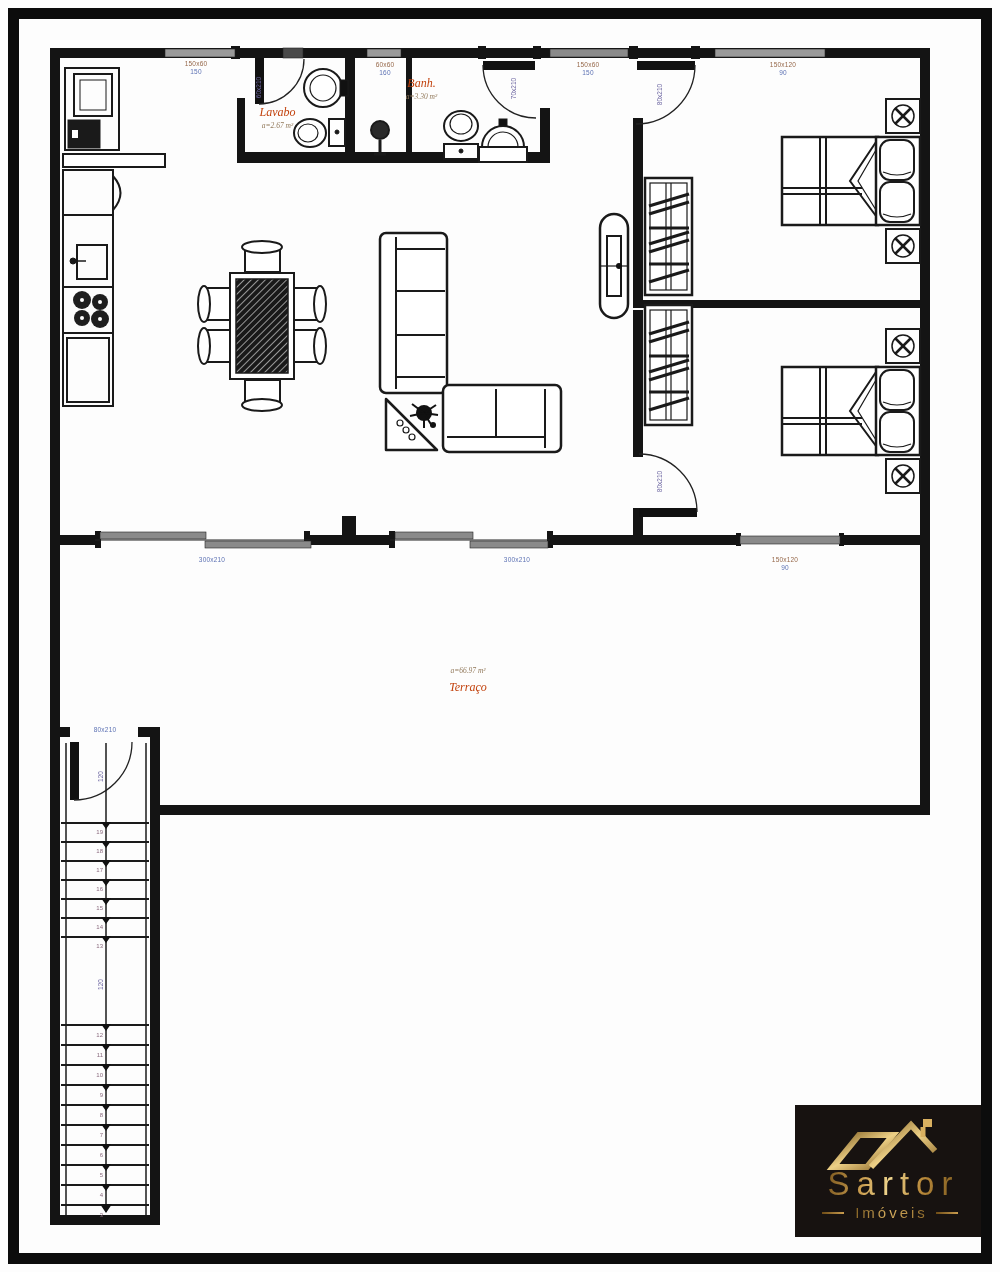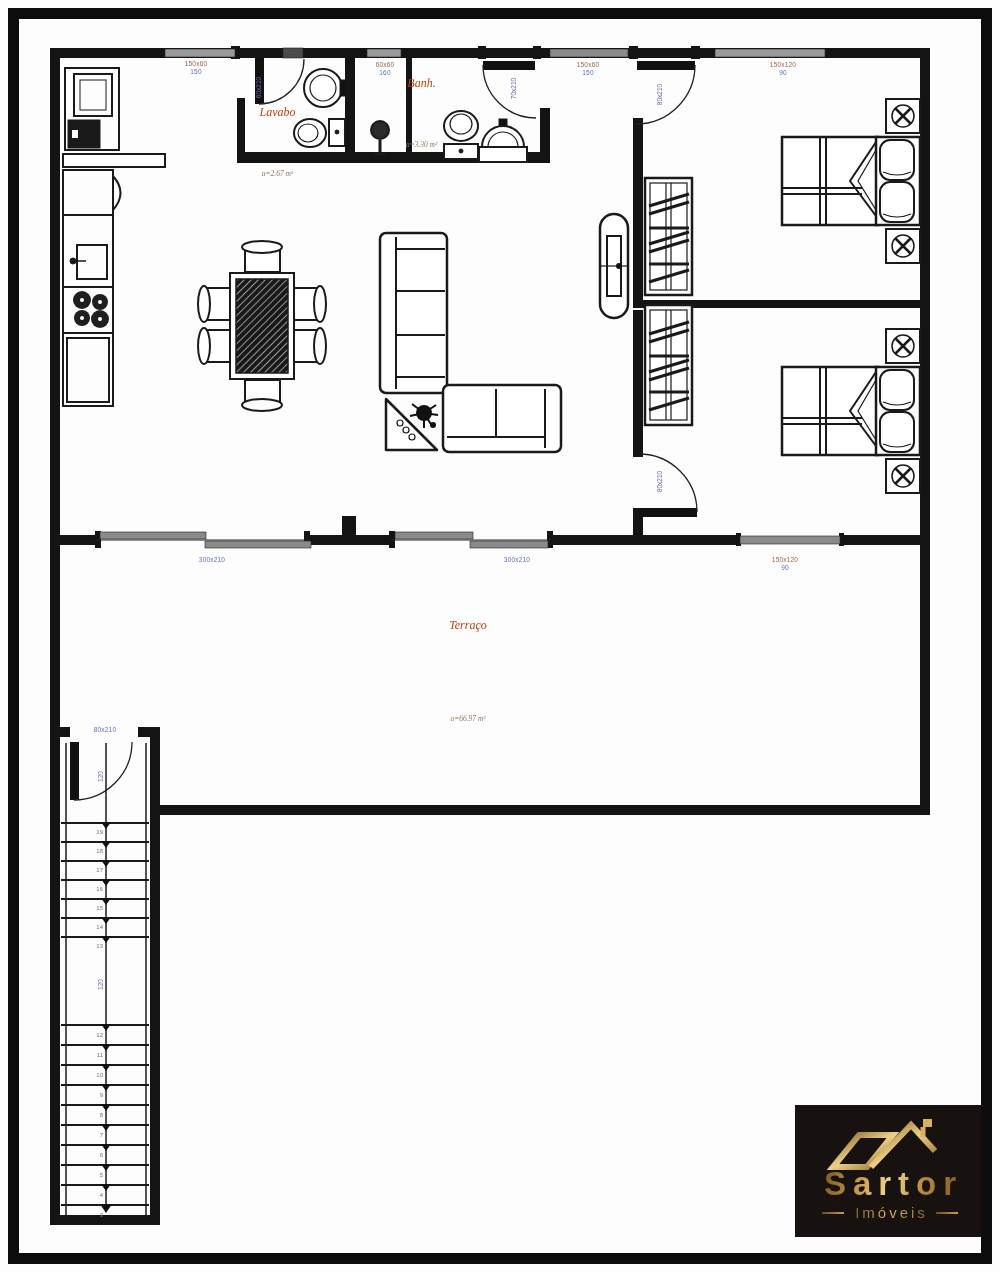--- a/index.html
+++ b/index.html
@@ -9,27 +9,27 @@
   .plan-svg{position:absolute;left:0;top:0;}
   
   .dim2{position:absolute;text-align:center;line-height:1.3;font-size:6.5px;letter-spacing:.2px;}
   .dim2 .sz{color:#96684a;display:block;}
   .dim2 .sill{color:#5d72b4;display:block;}
   .dimv{position:absolute;width:40px;text-align:center;font-size:6.5px;color:#6d66a2;
         transform:rotate(-90deg);transform-origin:center center;}
   .roomname{position:absolute;text-align:center;font-family:"Liberation Serif",serif;
             font-style:italic;font-size:12px;color:#c2410c;}
   .roomarea{position:absolute;text-align:center;font-family:"Liberation Serif",serif;
-            font-style:italic;font-size:7.5px;color:#92795b;margin-top:48px;}
+            font-style:italic;font-size:7.5px;color:#92795b;}
   .stepnum{position:absolute;font-size:6px;color:#8a6a7e;transform:translate(-100%,-50%);}
   
   .logo{position:absolute;left:795px;top:1105px;width:190px;height:132px;background:#171210;
         display:flex;flex-direction:column;align-items:center;justify-content:flex-start;}
   .logo .mark{margin-top:6px;}
-  .brand{font-size:33px;font-weight:700;letter-spacing:7px;padding-left:7px;
+  .brand{font-size:33px;font-weight:400;letter-spacing:7px;padding-left:7px;
          background:linear-gradient(100deg,#6e4c16 0%,#c99c4e 30%,#f0d68e 50%,#b9893a 72%,#7c5a1e 100%);
          -webkit-background-clip:text;background-clip:text;color:transparent;line-height:1;margin-top:-6px;}
   .tagline{display:flex;align-items:center;gap:8px;margin-top:5px;}
   .tagline .txt{font-size:15px;letter-spacing:3px;padding-left:3px;
          background:linear-gradient(100deg,#7c5a1e,#d9b060 50%,#8a6526);
          -webkit-background-clip:text;background-clip:text;color:transparent;line-height:1;}
   .tagline .dash{width:22px;height:2px;background:linear-gradient(90deg,#6e4c16,#c99c4e);}
 </style>
 </head>
 <body>
@@ -363,21 +363,21 @@
   <div class="dimv" style="left:493px;top:85px;">70x210</div>
   <div class="dimv" style="left:639px;top:91px;">80x210</div>
   <div class="dimv" style="left:639px;top:478px;">80x210</div>
   <div class="dimv" style="left:80px;top:773px;">120</div>
   <div class="dimv" style="left:80px;top:981px;">120</div>
 
   <div class="roomname" style="left:240px;top:105px;width:75px;">Lavabo</div>
   <div class="roomarea" style="left:240px;top:121px;width:75px;">a=2.67 m²</div>
   <div class="roomname" style="left:384px;top:76px;width:75px;">Banh.</div>
   <div class="roomarea" style="left:384px;top:92px;width:75px;">a=3.30 m²</div>
-  <div class="roomname" style="left:418px;top:618px;width:100px;">Terraço</div>
+  <div class="roomname" style="left:418px;top:680px;width:100px;">Terraço</div>
   <div class="roomarea" style="left:418px;top:666px;width:100px;text-align:center;">a=66.97 m²</div>
 
   <div id="stair-numbers">
       <div class="stepnum" style="left: 103px; top: 832px;">19</div>
       <div class="stepnum" style="left: 103px; top: 851px;">18</div>
       <div class="stepnum" style="left: 103px; top: 870px;">17</div>
       <div class="stepnum" style="left: 103px; top: 889px;">16</div>
       <div class="stepnum" style="left: 103px; top: 908px;">15</div>
       <div class="stepnum" style="left: 103px; top: 927px;">14</div>
       <div class="stepnum" style="left: 103px; top: 946px;">13</div>

